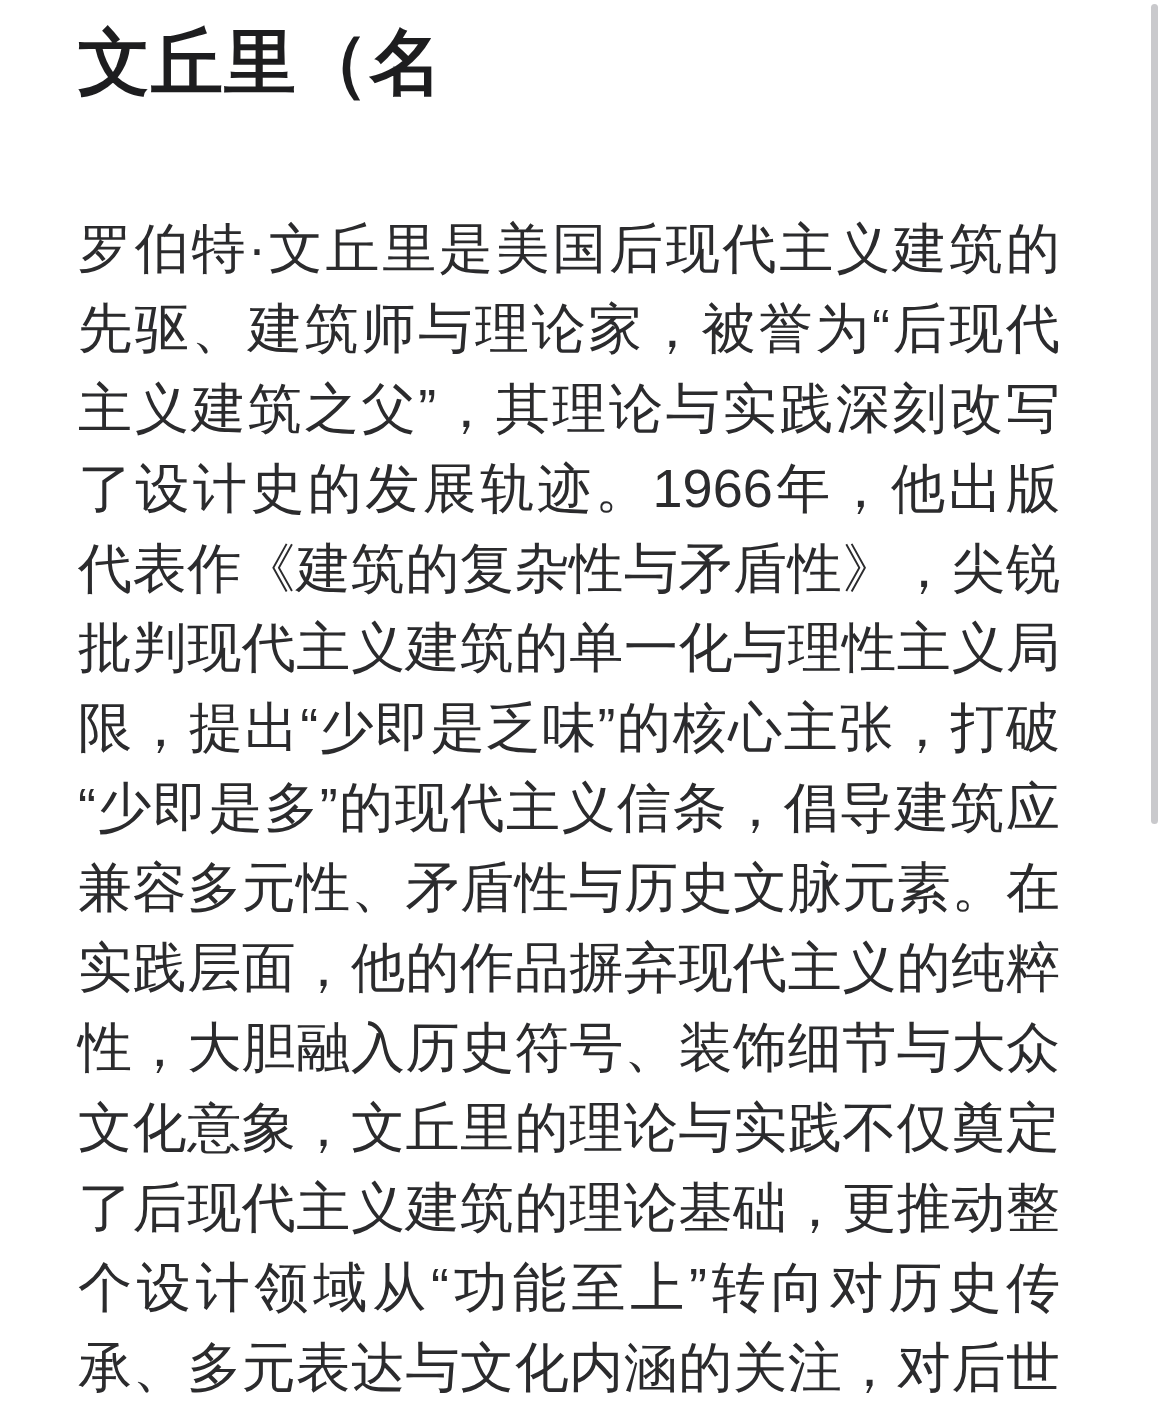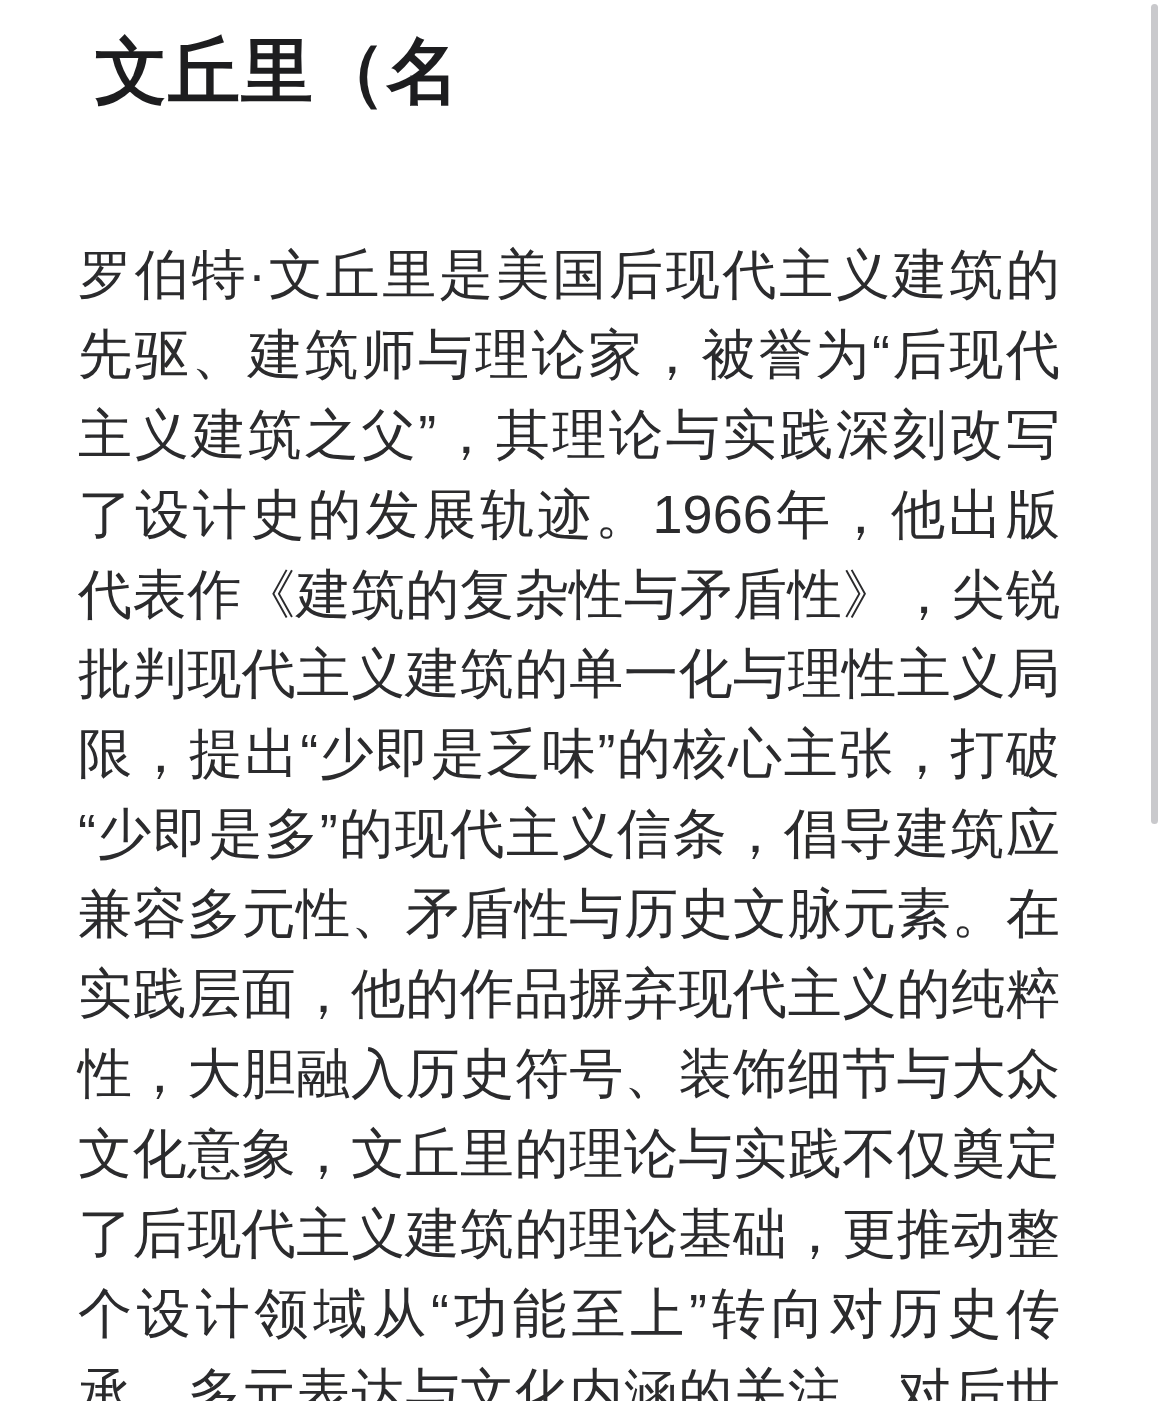--- a/index.html
+++ b/index.html
@@ -23,22 +23,22 @@
   }
   .content {
     position: absolute;
     left: 0;
     top: 0;
     width: 1140px;
     padding: 0 80px 0 78px;
     box-sizing: border-box;
   }
   .doc-title {
-    margin: 17px;
-    padding-top: 12px;
+    margin: 0;
+    padding-top: 20px;
     font-size: 72px;
     line-height: 1.18;
     font-weight: 700;
     color: #1d1d1f;
     letter-spacing: 1px;
     white-space: nowrap;
   }
   .doc-body {
     margin: 0;
     padding-top: 104px;

